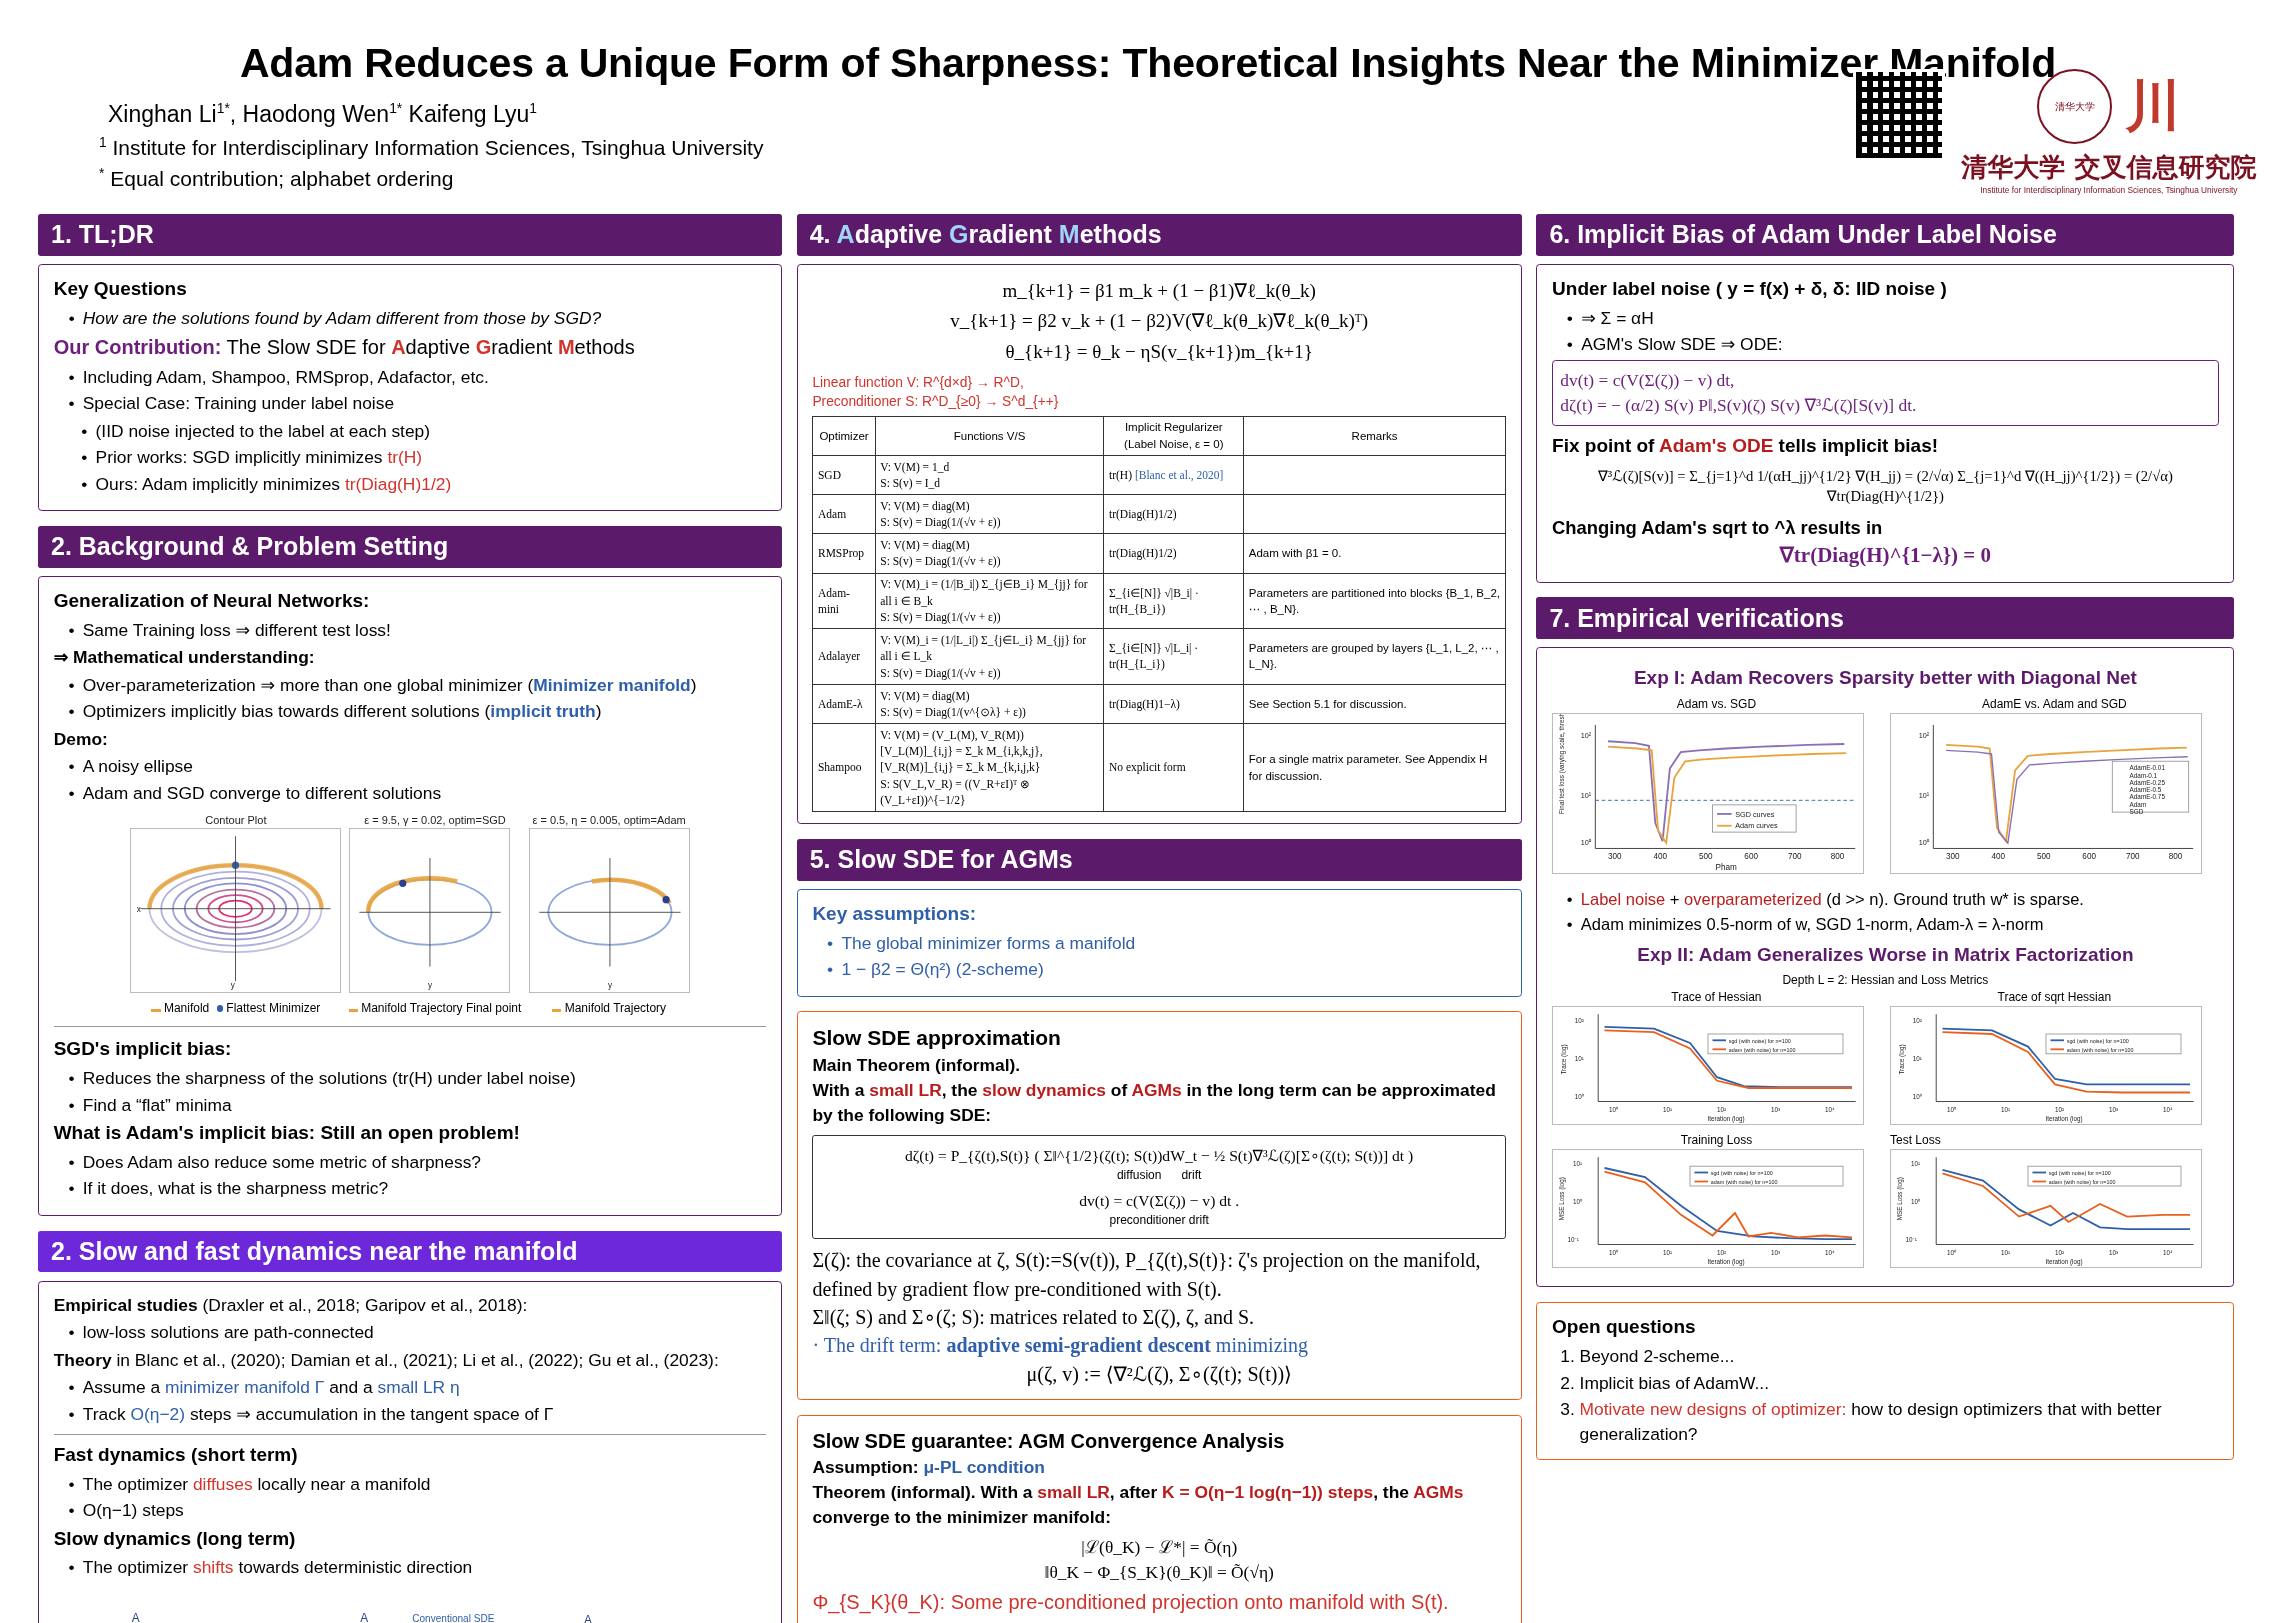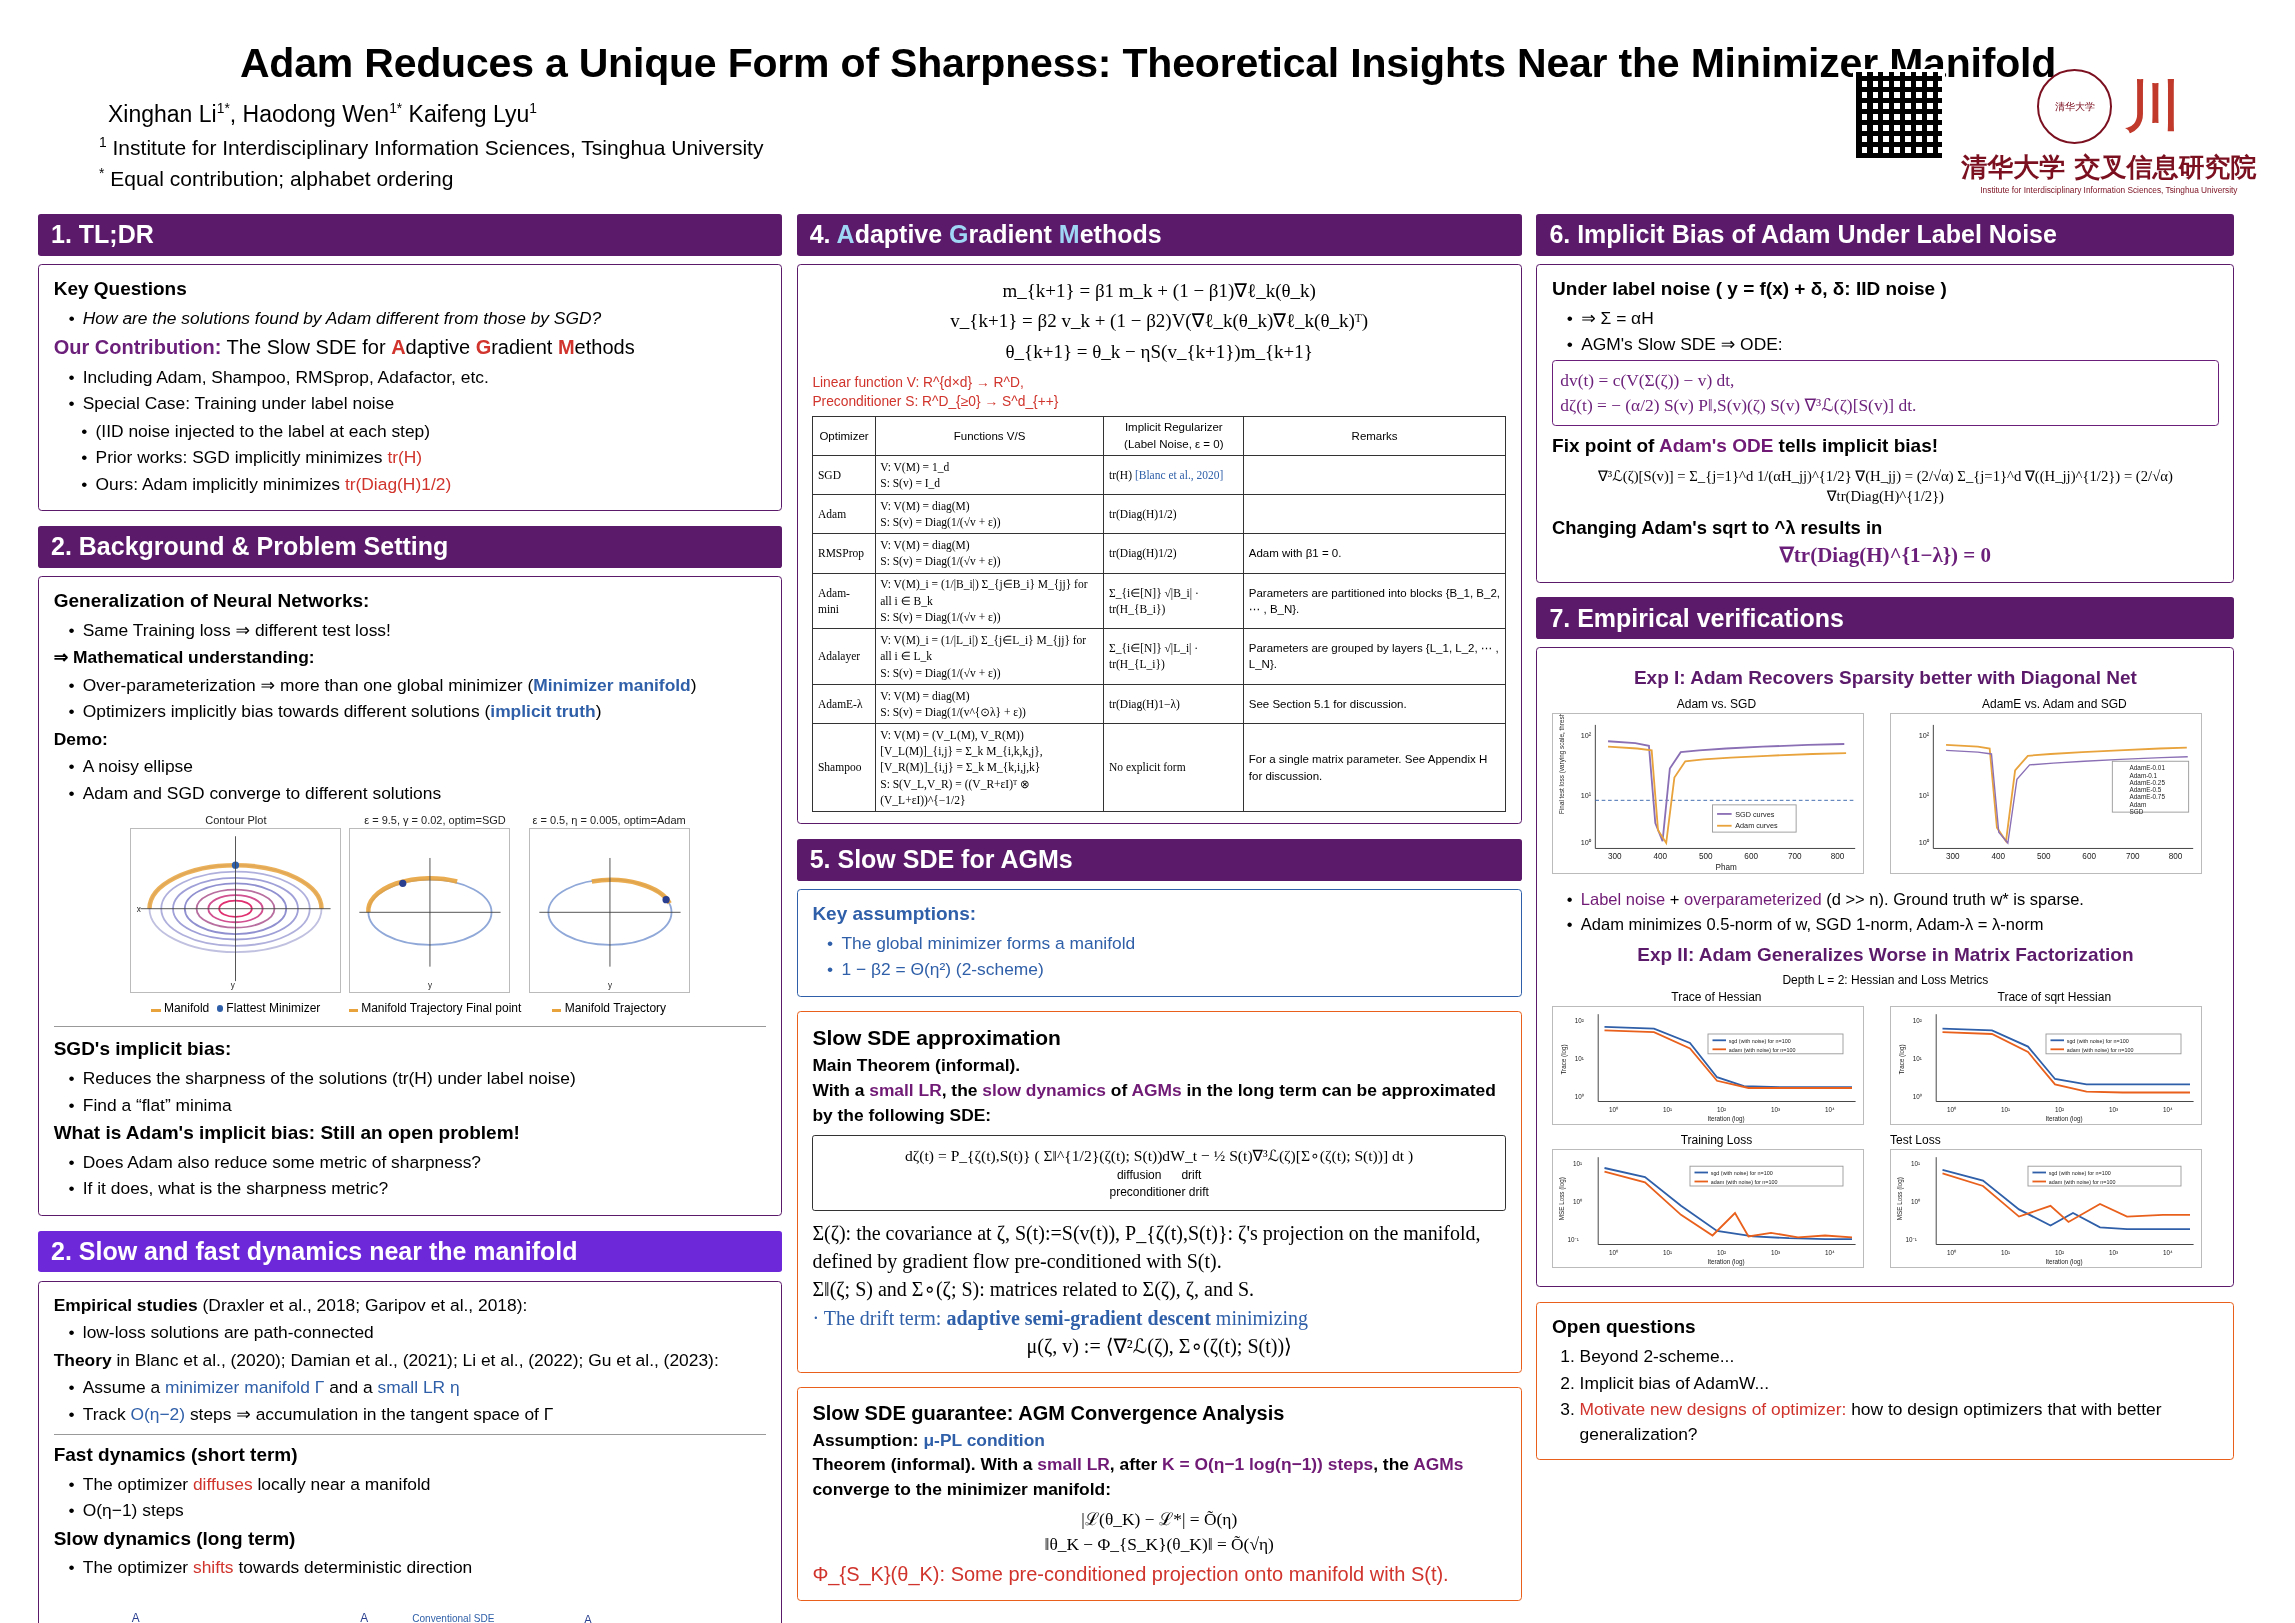--- a/index.html
+++ b/index.html
@@ -58,21 +58,21 @@
   .box.orange { border: 1.8px solid #e8601c; }
   .box.blue { border: 1.8px solid #2f5fa8; }
   ul { margin: 2.8px 0 2.8px 0; padding-left: 24px; }
   li { margin: 1.8px 0; }
   ul.dash { list-style: none; padding-left: 14.7px;}
   ul.dash > li:before { content: "•"; margin-right: 8.3px; }
   ul.sub { list-style: none; padding-left: 27.5px; }
   ul.sub > li:before { content: "•"; margin-right: 8.3px; }
 
   .red { color: #d0342c; }
-  .orange-t { color: #701a75; }
+  .orange-t { color: #b91c1c; }
   .blue-t { color: #2f5fa8; }
   .purple-t { color: #6b1f7a; }
 
   .italic { font-style: italic; }
 
   
   table.alg { width: 100%; border-collapse: collapse; font-size: 11.5px; }
   table.alg th, table.alg td { border: 0.9px solid #333; padding: 2.8px 4.6px; vertical-align: middle; }
   table.alg th { font-weight: normal; font-size: 11.5px; }
   .mono { font-family: "Liberation Serif", serif; }
@@ -431,20 +431,21 @@
         <div style="font-weight:bold;">Main Theorem (informal).</div>
         <div style="font-weight:bold;">
           <span>With a </span><span class="orange-t">small LR</span><span>, the </span><span class="orange-t">slow dynamics</span><span> of </span><span class="orange-t">AGMs</span><span> in the long term can be approximated by the following SDE:</span>
         </div>
         <div style="border:0.9px solid #333;border-radius:2.8px;padding:9.2px 7.3px;margin-top:7.3px;">
           <div class="formula" style="font-size:15.6px;">dζ(t) = P_{ζ(t),S(t)} ( Σ‖^{1/2}(ζ(t); S(t))dW_t − ½ S(t)∇³ℒ(ζ)[Σ∘(ζ(t); S(t))] dt )</div>
           <div class="tiny" style="text-align:center;">
             <span>diffusion</span> &nbsp;&nbsp;&nbsp;&nbsp;
             <span>drift</span>
           </div>
+          <div class="formula" style="font-size:15.6px;margin-top:5.5px;">dv(t) = c(V(Σ(ζ)) − v) dt .</div>
           <div class="tiny" style="text-align:center;">preconditioner drift</div>
         </div>
         <div class="small" style="margin-top:7.3px;font-family:'Liberation Serif',serif;">
           <div>Σ(ζ): the covariance at ζ, S(t):=S(v(t)), P_{ζ(t),S(t)}: ζ's projection on the manifold, defined by gradient flow pre-conditioned with S(t).</div>
           <div>Σ‖(ζ; S) and Σ∘(ζ; S): matrices related to Σ(ζ), ζ, and S.</div>
           <div class="blue-t"><span>· The drift term: </span><b>adaptive semi-gradient descent</b><span> minimizing</span></div>
           <div class="formula">μ(ζ, v) := ⟨∇²ℒ(ζ), Σ∘(ζ(t); S(t))⟩</div>
         </div>
       </div>
 

